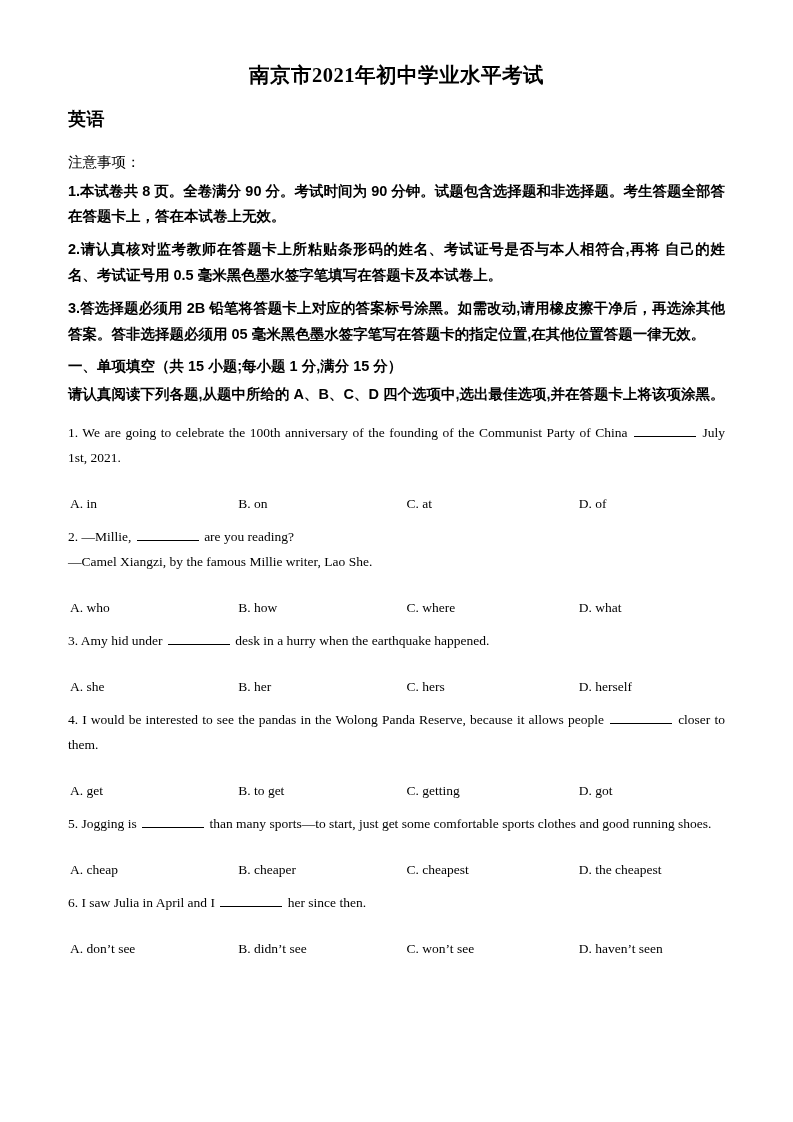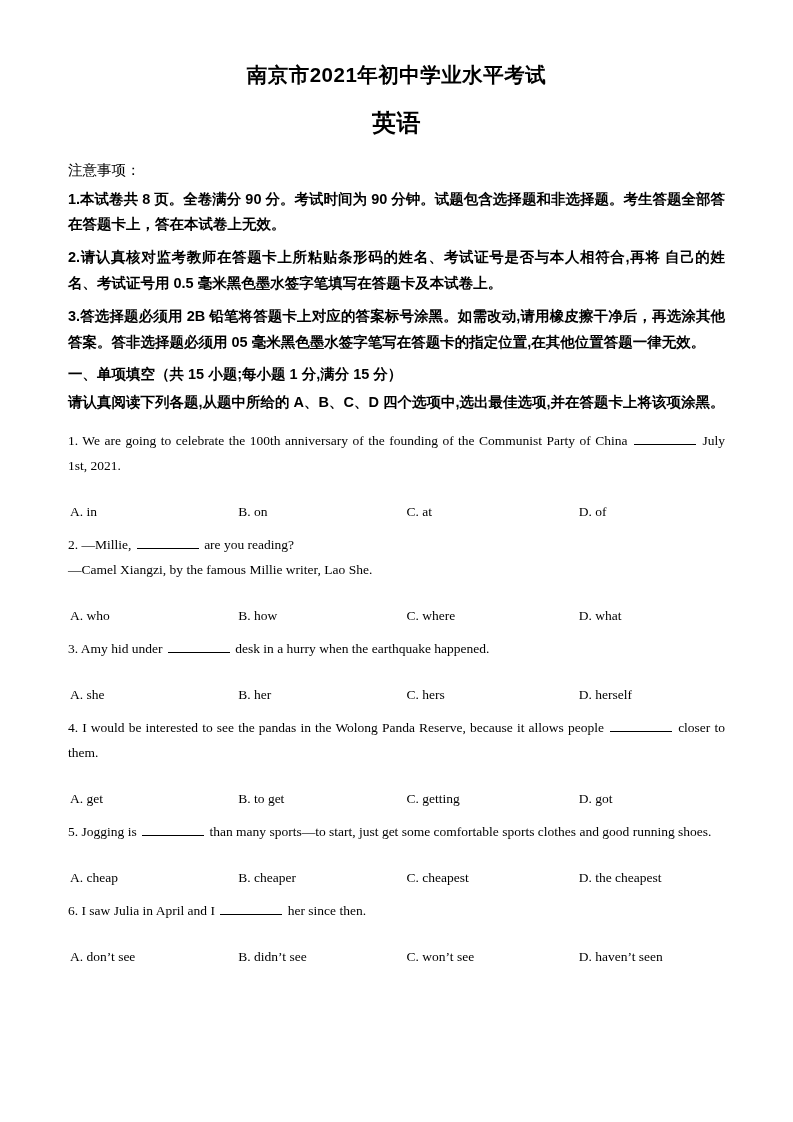--- a/index.html
+++ b/index.html
@@ -17,32 +17,31 @@
   }
   .page {
     position: relative;
     width: 793px;
     height: 1122px;
     box-sizing: border-box;
     padding: 0 68px;
   }
   .title-main {
     text-align: center;
-    font-family: Liberation Sans, sans-serif;
+    font-family: Liberation Serif, serif;
     font-weight: bold;
     font-size: 20.5px;
     letter-spacing: 0.5px;
     margin-top: 62px;
     line-height: 1.3;
   }
   .title-sub {
-    text-align: center;
-    font-family: "Liberation Sans", sans-serif;
-    font-weight: bold;
-    font-size: 24px;
+    font-family: "Liberation Sans", sans-serif;
+    font-weight: bold;
+    font-size: 18px;
     margin-top: 18px;
     letter-spacing: 0.5px;
   }
   .notice-head {
     font-family: "Liberation Sans", sans-serif;
     font-weight: normal;
     font-size: 14.5px;
     margin-top: 22px;
   }
   .notice-p {

